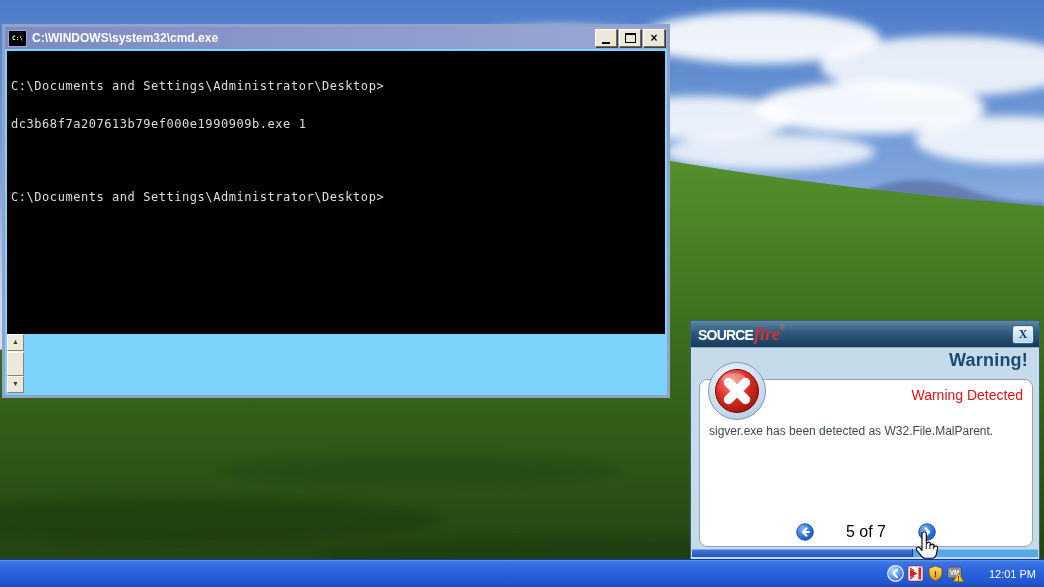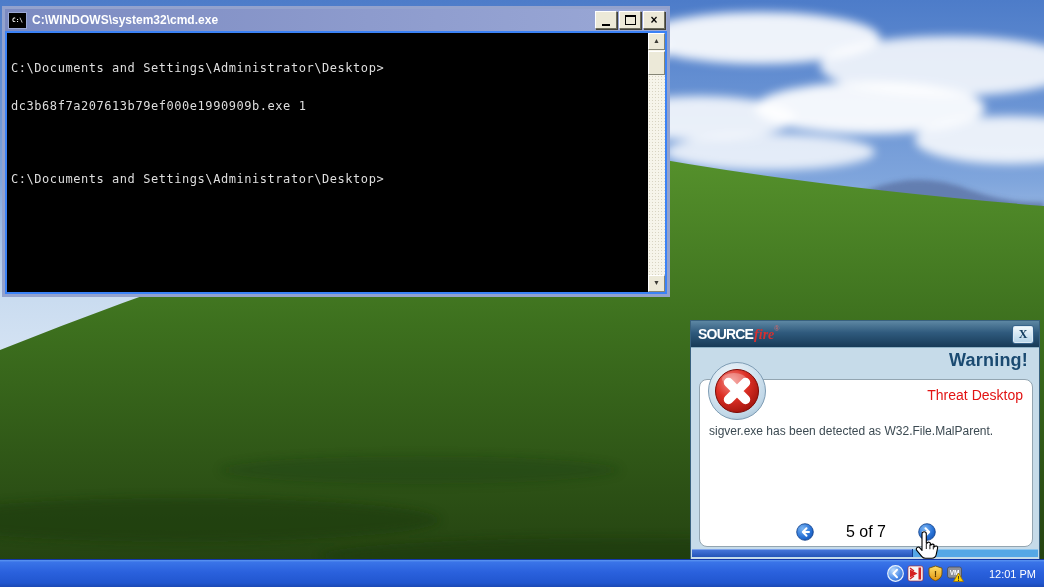--- a/index.html
+++ b/index.html
@@ -1,56 +1,56 @@
 <!DOCTYPE html>
 <html><head>
 <meta charset="utf-8">
 <style>
   html,body{margin:0;padding:0;background:#444;}
   .desktop{position:relative;width:1044px;height:587px;overflow:hidden;
     font-family:"Liberation Sans",sans-serif;-webkit-font-smoothing:antialiased;}
   .wallpaper{position:absolute;inset:0;z-index:0;}
 
   
-  .cmd{position:absolute;left:2px;top:6px;width:668px;height:291px;z-index:2;
+  .cmd{position:absolute;left:2px;top:24px;width:668px;height:374px;z-index:2;
     background:#ece9d8;border:3px solid #93a2cd;box-sizing:border-box;}
   .cmd-titlebar{height:22px;background:linear-gradient(90deg,#7b8ac1,#8d9bcd 55%,#9aa8d6);
     display:flex;align-items:center;padding:0 2px 0 3px;}
   .cmd-icon{width:17px;height:15px;background:#000;border:1px solid #9aa8d6;color:#fff;
     font:bold 6px/13px "DejaVu Sans Mono",monospace;text-align:center;flex:0 0 auto;}
   .cmd-title{color:#fff;font-weight:bold;font-size:12px;margin-left:5px;flex:1;
     white-space:nowrap;overflow:hidden;}
   .win-btn{width:20px;height:16px;background:#ece9d8;margin-left:2px;flex:0 0 auto;
     border:1px solid;border-color:#ffffff #6d6d5e #6d6d5e #ffffff;box-shadow:1px 1px 0 #40403a;
     display:flex;align-items:center;justify-content:center;cursor:default;}
   .glyph-min{width:8px;height:2px;background:#000;margin-top:9px;}
   .glyph-max{width:9px;height:7px;border:1px solid #000;border-top-width:2px;}
   .glyph-close{font:bold 12px/12px "Liberation Sans",sans-serif;color:#000;}
-  .cmd-body{position:absolute;top:22px;left:0;right:0;bottom:0;background:#3b82f6;
-    padding:2px;display:flex;box-sizing:border-box;}
+  .cmd-body{position:absolute;top:22px;left:0;right:0;bottom:0;background:#7dd3fc;
+    padding:2px;display:flex;box-sizing:border-box;flex-direction:column;}
   .console{flex:1;background:#000;color:#dedede;padding:4px 0 0 4px;overflow:hidden;
     font-family:"DejaVu Sans Mono",monospace;font-size:12px;line-height:12.5px;
     letter-spacing:0.55px;white-space:pre;}
   .console-line{min-height:12.5px;}
   .console-line.gap{min-height:11px;}
   .scrollbar{width:17px;display:flex;flex-direction:column;background:#f6f4ea;
     background-image:radial-gradient(#d8d4c2 22%,transparent 22%);background-size:3px 3px;}
   .sb-btn{height:15px;background:#ece9d8;border:1px solid;border-color:#fff #858575 #858575 #fff;
     color:#3a3a34;font-size:7px;line-height:13px;text-align:center;flex:0 0 auto;}
   .sb-thumb{height:22px;margin-top:1px;background:#ece9d8;
     border:1px solid;border-color:#fff #858575 #858575 #fff;flex:0 0 auto;}
   .sb-track{flex:1;}
 
   
   .popup{position:absolute;left:690px;top:320px;width:350px;height:240px;z-index:3;
     background:#c6dbe9;border:1px solid #39617e;box-sizing:border-box;}
   .p-titlebar{height:26px;background:linear-gradient(#5d87a3 0%,#2f5a7d 45%,#173a57 100%);
     position:relative;display:flex;align-items:center;padding-left:7px;border-bottom:1px solid #8fb2c6;}
   .logo-s1{color:#fff;font-weight:bold;font-size:14px;letter-spacing:-0.8px;text-align:center;}
-  .logo-s2{color:#d63030;font-weight:bold;font-style:italic;font-size:14px;
+  .logo-s2{color:#d63030;font-weight:bold;font-style:italic;font-size:18px;
     font-family:"Liberation Serif",serif;margin-left:1px;}
   .logo-reg{color:#d86a6a;font-size:7px;vertical-align:top;}
   .p-close{position:absolute;right:5px;top:4px;width:20px;height:17px;border-radius:3px;
     background:linear-gradient(#f4fafd,#b5d4e9);border:1px solid #36638a;
     box-shadow:inset 0 0 0 1px #dceaf4;color:#123d60;font:bold 12px/16px "Liberation Serif",serif;
     text-align:center;cursor:default;}
   .p-warning{position:absolute;top:29px;right:11px;font-size:18px;font-weight:bold;
     color:#1a4a71;letter-spacing:0.2px;}
   .p-white{position:absolute;left:8px;right:6px;top:58px;bottom:12px;background:#fff;
     border:1px solid #93a5b1;border-radius:8px;}
@@ -154,21 +154,21 @@
   <div class="popup">
     <div class="p-titlebar">
       <div>
         <span class="logo-s1">SOURCE</span><span class="logo-s2">fire</span><span class="logo-reg">®</span>
       </div>
       <div class="p-close">X</div>
     </div>
     <div class="p-warning">Warning!</div>
 
     <div class="p-white">
-      <div class="p-threat">Threat Desktop</div>
+      <div class="p-threat">Warning Detected</div>
       <div class="p-msg">sigver.exe has been detected as W32.File.MalParent.</div>
       <div class="p-nav">
         <svg class="nav-btn" viewBox="0 0 18 18">
           <defs>
               <radialGradient id="bluebtn" cx="0.35" cy="0.3" r="0.9">
             <stop offset="0" stop-color="#7db6f2"></stop>
                 <stop offset="0.55" stop-color="#2a74d8"></stop>
                 <stop offset="1" stop-color="#0f4aa8"></stop>
           </radialGradient>
             </defs>

